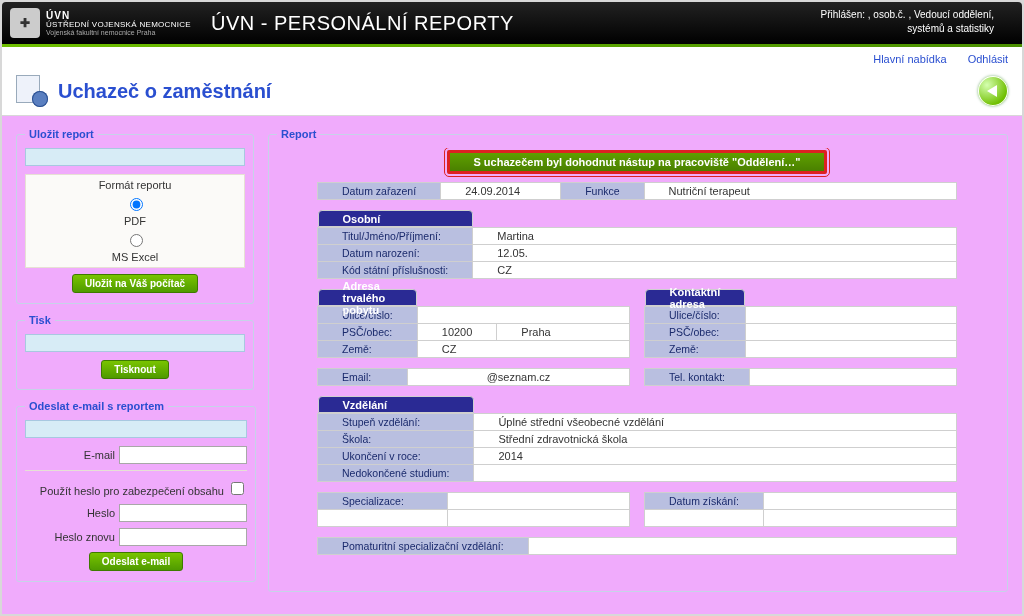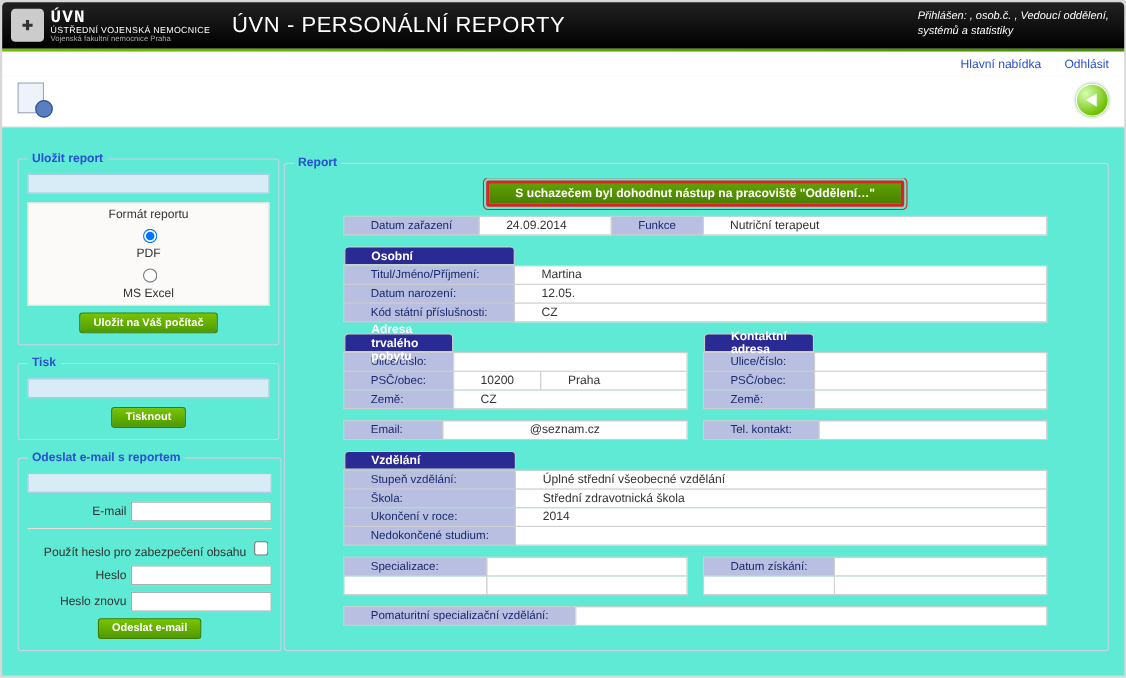--- a/index.html
+++ b/index.html
@@ -37,27 +37,27 @@
     gap: 6px;
   }
   .hdr-logo .badge {
     width: 30px; height: 30px;
     background: #ccc;
     border-radius: 4px;
     display:flex;align-items:center;justify-content:center;
     font-size:12px;color:#333;font-weight:bold;
   }
   .hdr-logo .ltxt { line-height: 1.0; }
-  .hdr-logo .ltxt .l1 { font-weight: bold; font-size: 16px; letter-spacing:1px;font-family:Liberation Mono, monospace;}
+  .hdr-logo .ltxt .l1 { font-weight: bold; font-size: 10px; letter-spacing:1px;}
   .hdr-logo .ltxt .l2 { font-size: 8px; letter-spacing:0.3px;}
   .hdr-logo .ltxt .l3 { font-size: 7px; color:#aaa;}
   .hdr-title { font-size: 20px; font-weight: normal; margin-left: 20px; letter-spacing:0.5px;}
   .hdr-right {
-    position:absolute; right:14px; top:6px;
-    font-size:10px; line-height:1.4;font-style:italic;
+    position:absolute; right:28px; top:6px;
+    font-size:10px; text-align:right; line-height:1.4;
   }
   .hdr-right .row2 { font-size:10px; }
   .greenbar {
     height: 3px;
     background: linear-gradient(90deg,#6fbf00,#4a8f00);
   }
   .topnav {
     background: #fff;
     text-align: right;
     padding: 6px 14px 4px 14px;
@@ -99,27 +99,26 @@
   }
   .titlebar .back::before {
     content:""; width:0;height:0;
     border-top:6px solid transparent;
     border-bottom:6px solid transparent;
     border-right:10px solid #fff;
     margin-left:-2px;
   }
   
   .body {
-    background:#5eead4;
+    background:#f0abfc;
     flex:1;
     display:flex;
-    gap:4px;
+    gap:14px;
     padding: 12px 14px;
     overflow:hidden;
-    align-items:flex-end;
   }
   fieldset.panel {
     border:1px solid #c6d2e8;
     border-radius:3px;
     padding: 8px 8px 10px 8px;
     margin:0 0 10px 0;
   }
   fieldset.panel > legend {
     color:#2a4fd0; font-weight:bold; font-size:11px;
     padding:0 4px;
@@ -244,20 +243,21 @@
   <div class="topnav">
     <a>Hlavní nabídka</a>
     <a>Odhlásit</a>
   </div>
 
   <div class="titlebar">
     <div class="ticon">
       <div class="sheet"></div>
         <div class="gear"></div>
     </div>
+    <h1>Uchazeč o zaměstnání</h1>
     <div class="back"></div>
   </div>
 
   <div class="body">
 
     <div class="left">
 
       <fieldset class="panel">
         <legend>Uložit report</legend>
         <div class="padfill"></div>

